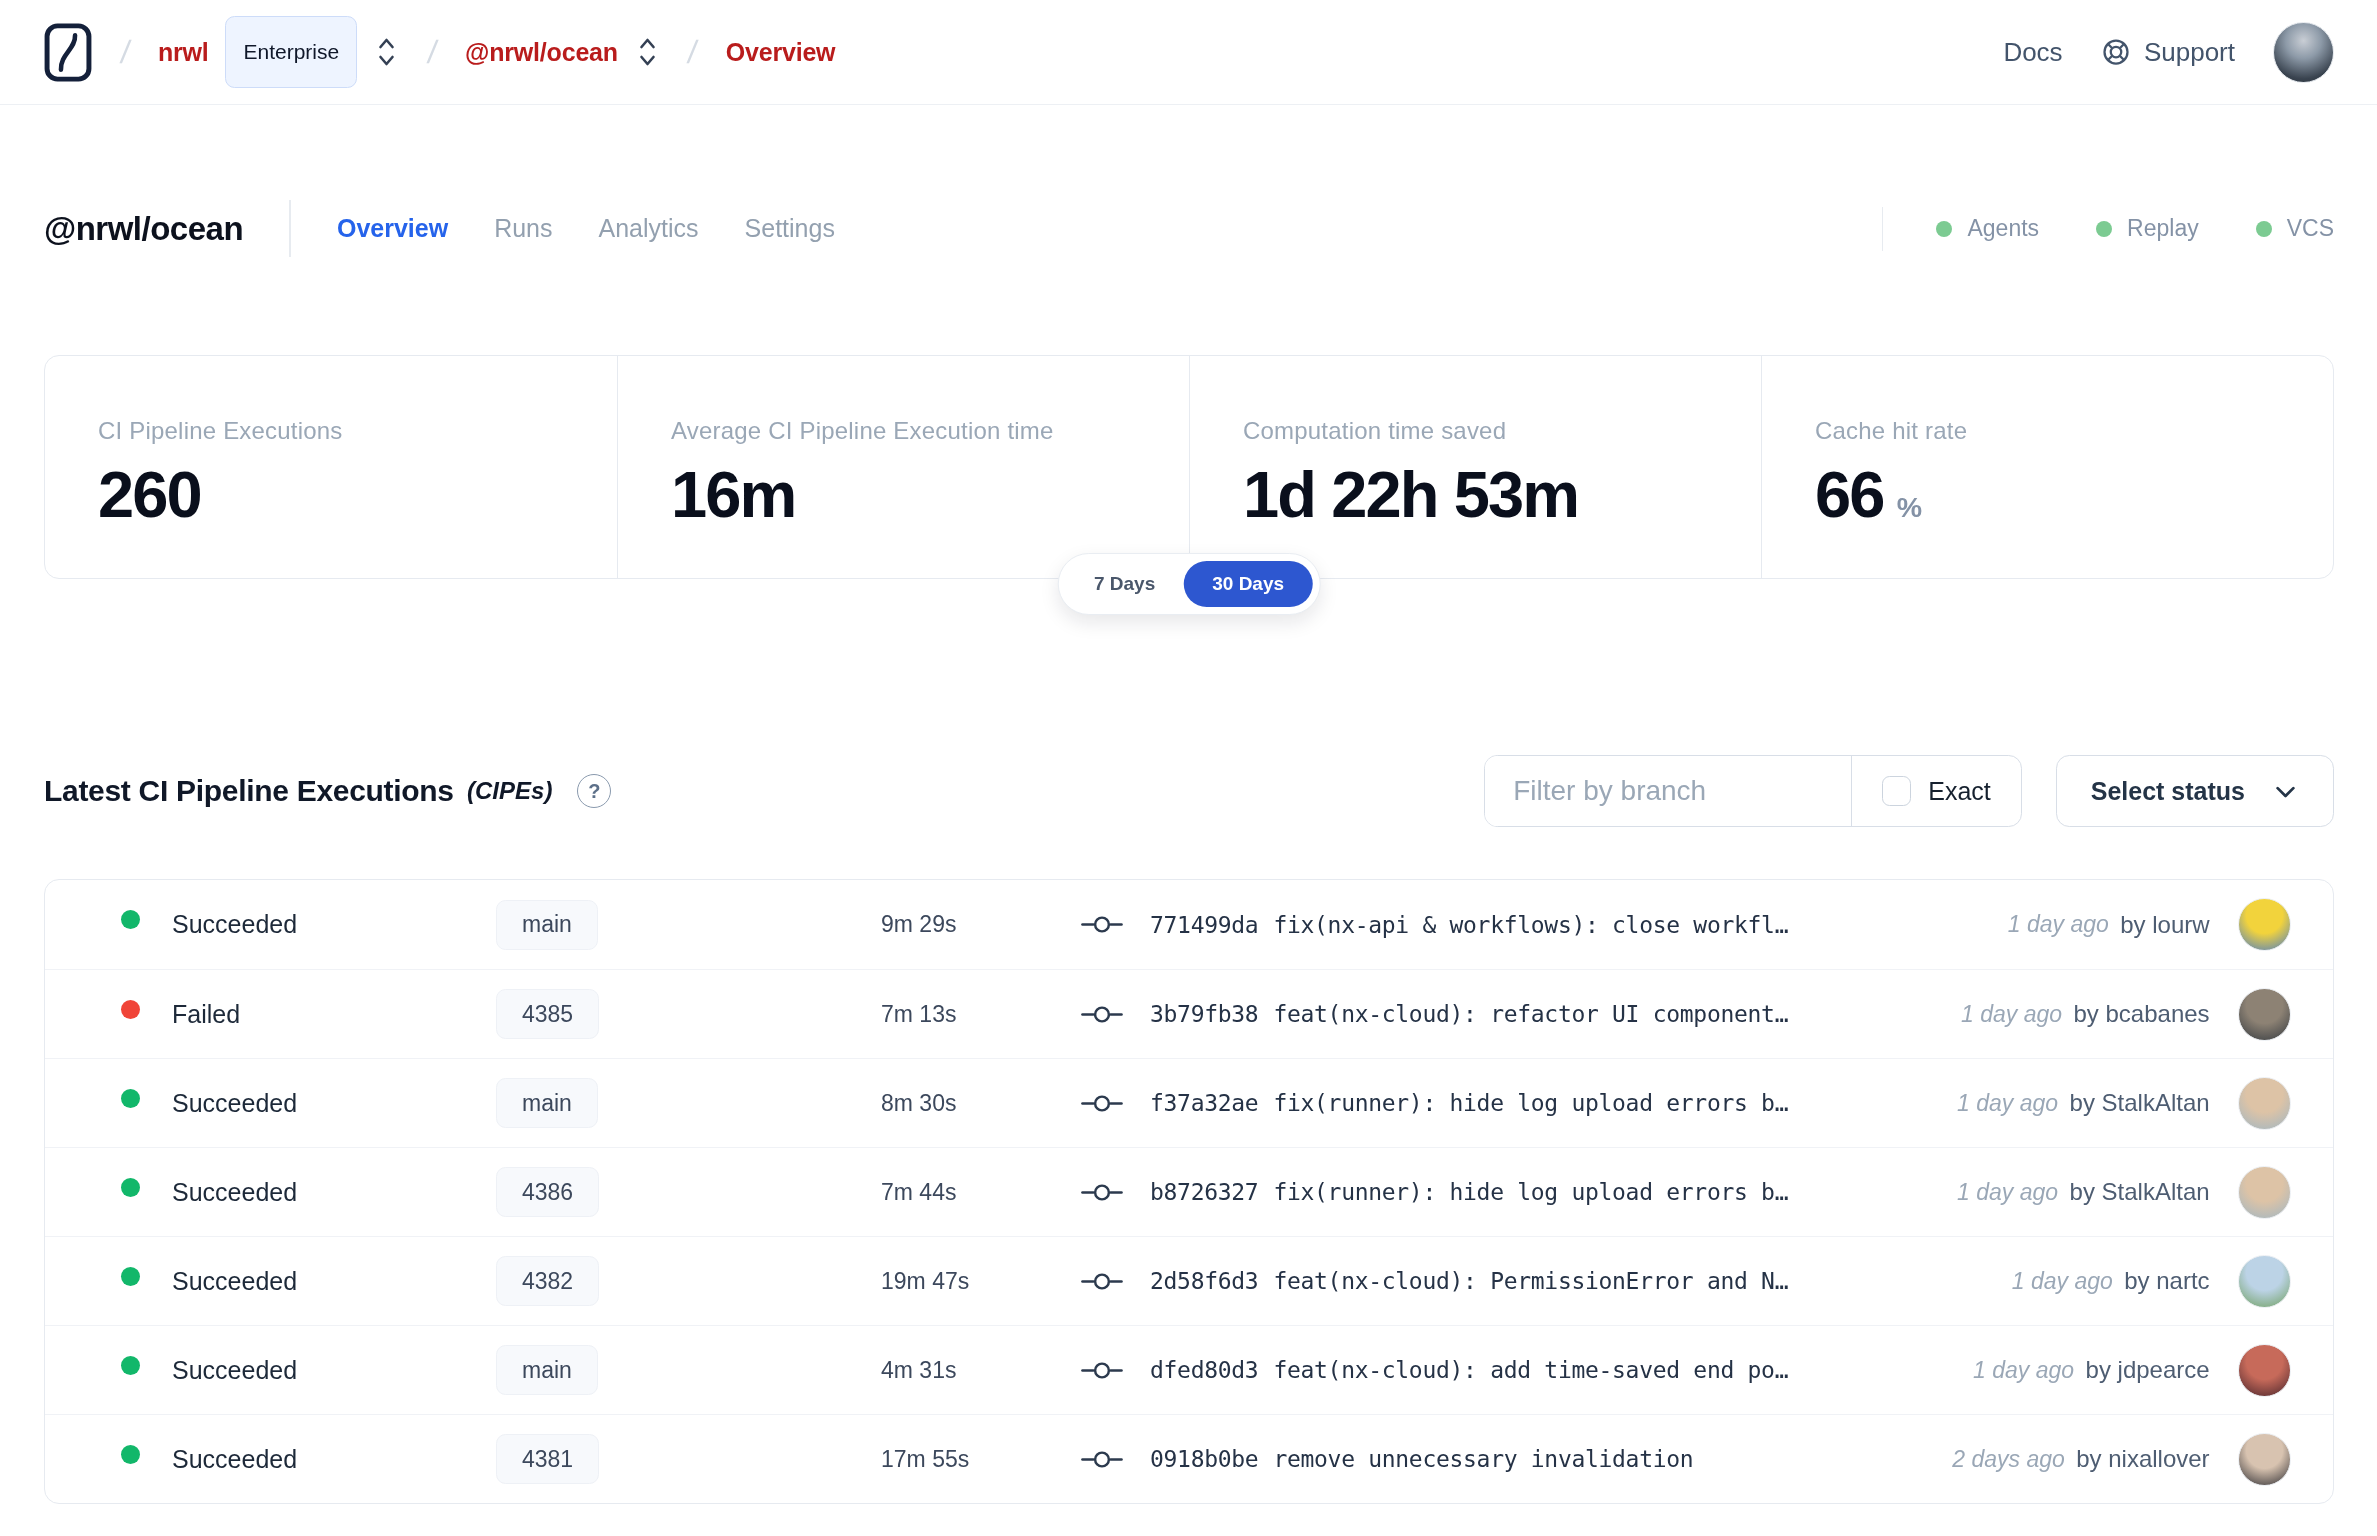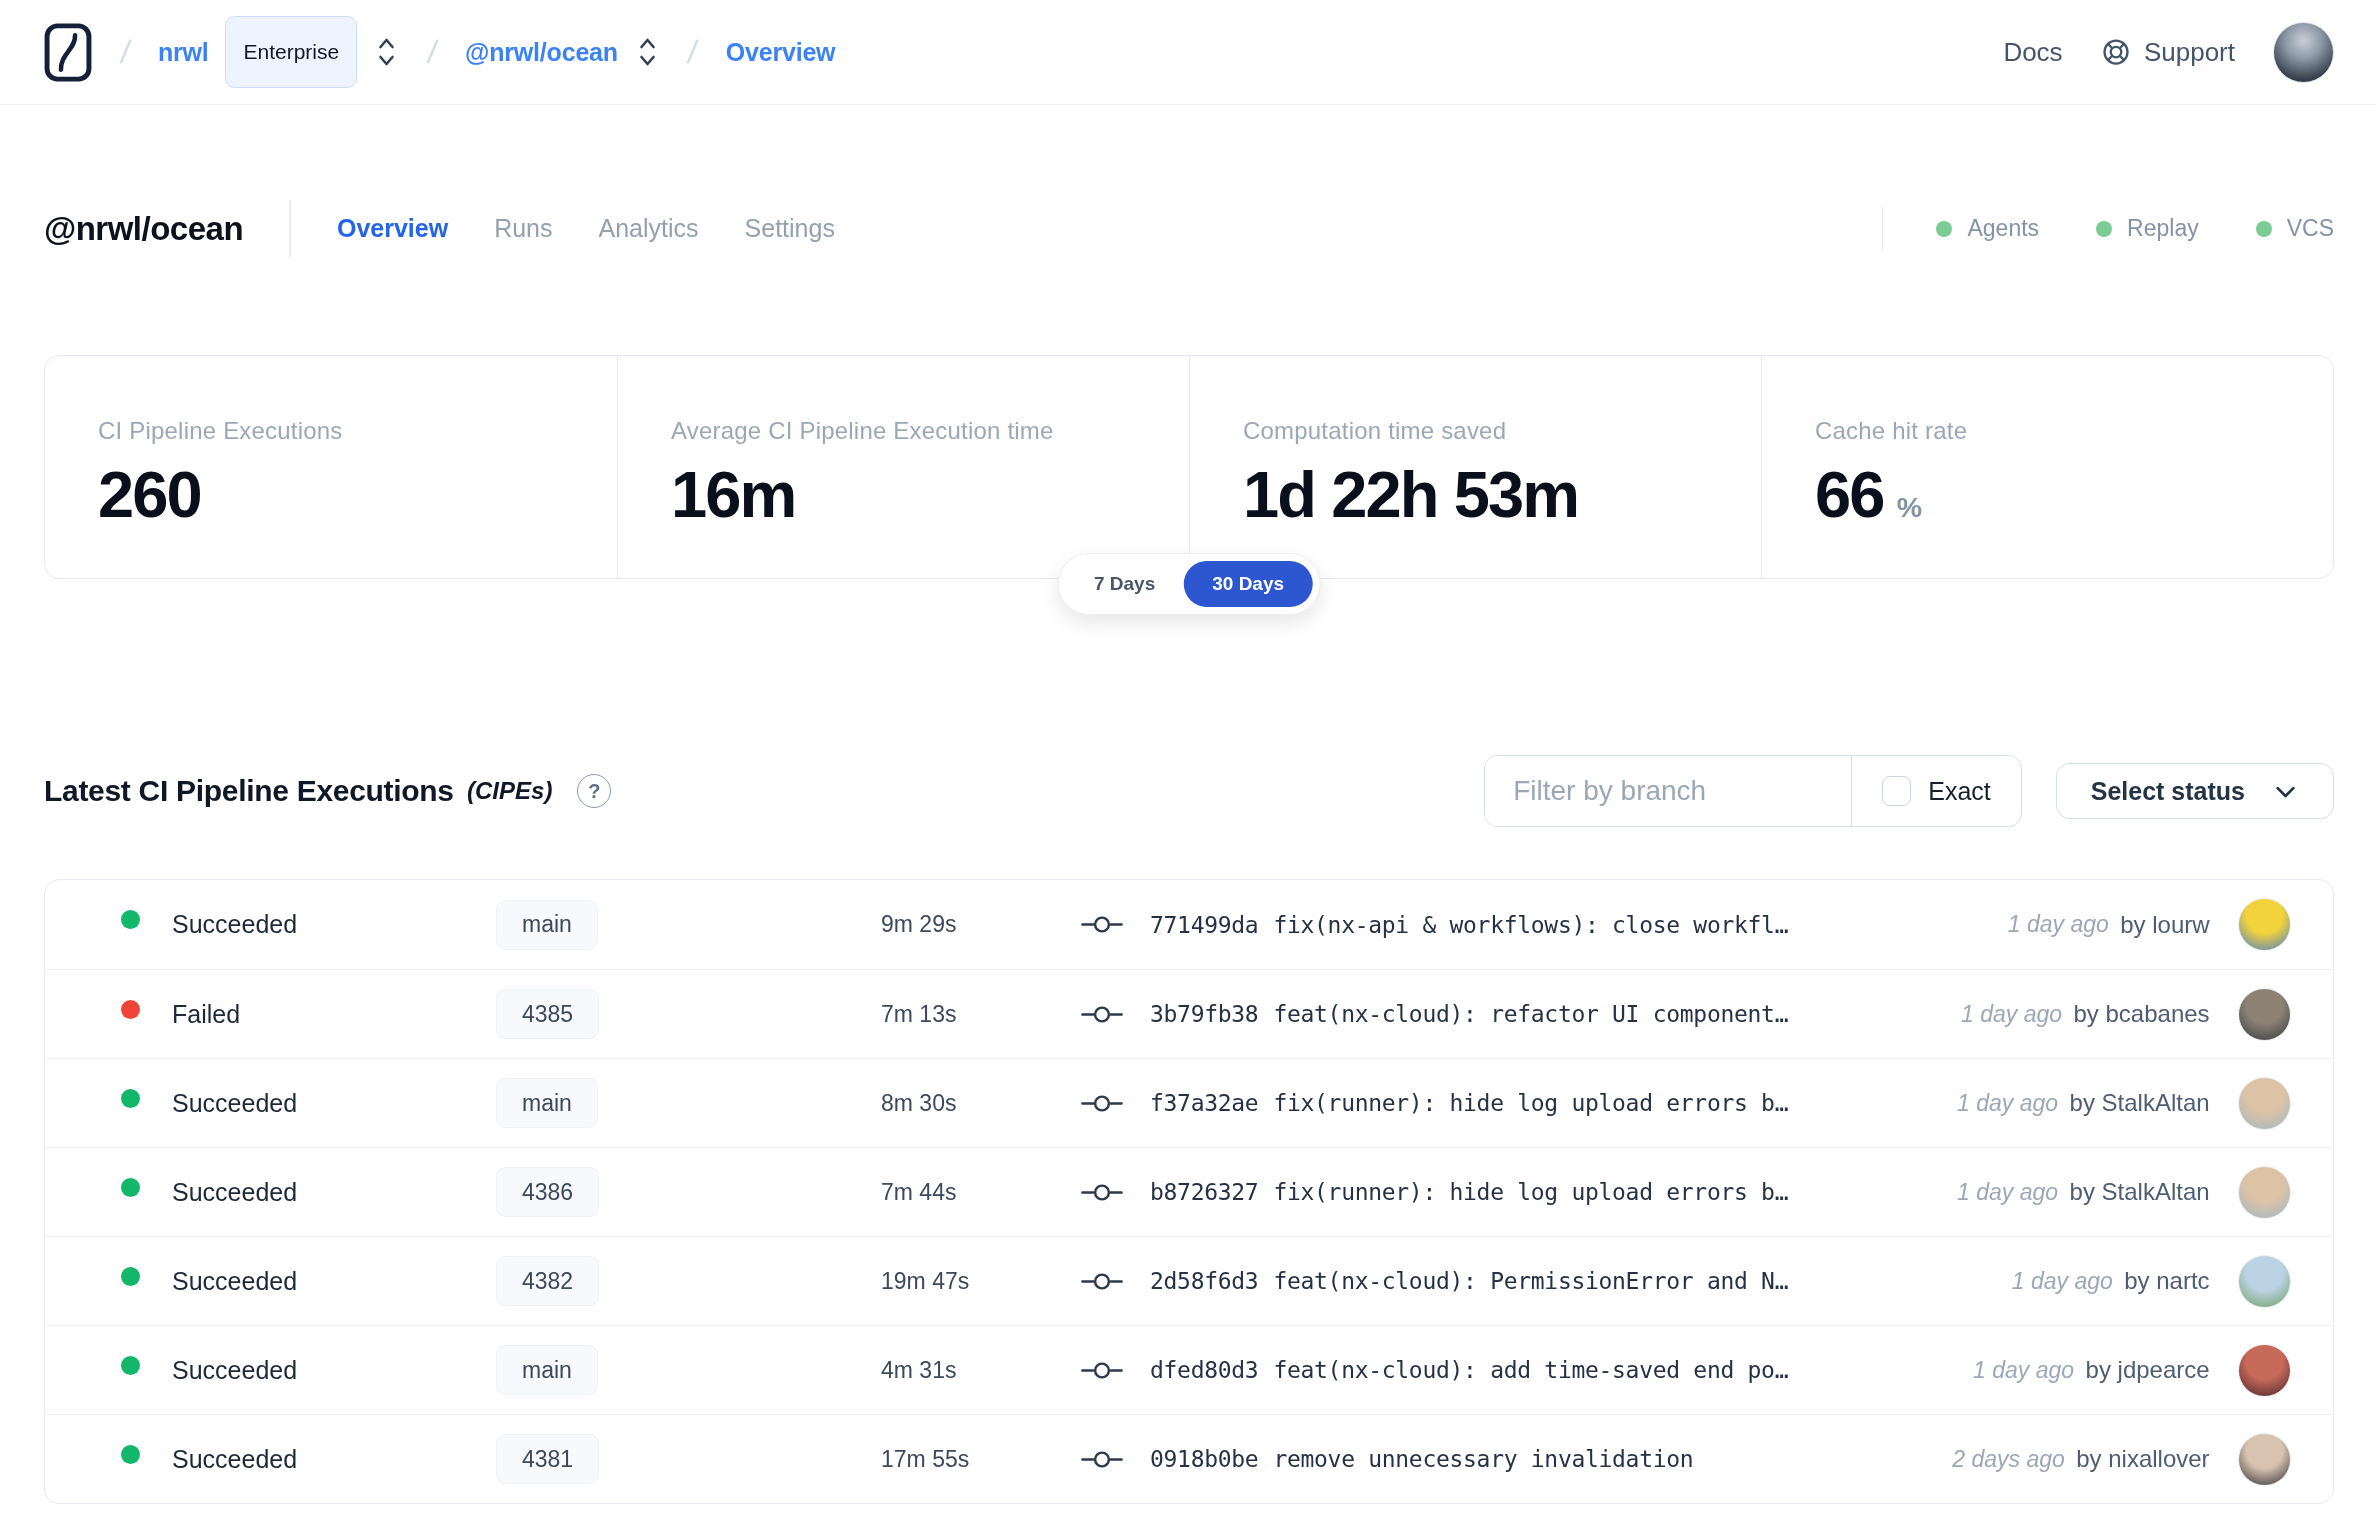--- a/index.html
+++ b/index.html
@@ -6,21 +6,21 @@
   html,body { width:2378px; height:1537px; background:#ffffff; overflow:hidden;
     font-family:"Liberation Sans", sans-serif; color:#1d2939; }
 
   
   .navbar { height:105px; display:flex; align-items:center; justify-content:space-between;
     padding:0 44px; border-bottom:1.9px solid #edf0f4; background:#fff; }
   .nav-left { display:flex; align-items:center; gap:28.5px; }
   .crumb-sep { color:#d5dbe3; font-size:32px; font-weight:300; transform:skewX(-8deg); }
   .logo-box { width:48px; height:59px; display:flex; align-items:center; }
   .crumb-group { display:flex; align-items:center; gap:17px; }
-  .crumb-text { font-size:25px; font-weight:600; color:#3b82f6; letter-spacing:-0.2px; }
+  .crumb-text { font-size:25px; font-weight:600; color:#b91c1c; letter-spacing:-0.2px; }
   .plan-badge { font-size:21px; font-weight:500; color:#0f172a; background:#eef4ff;
     border:1.9px solid #cddcf9; border-radius:9.5px; padding:23px 17px; }
   .updown { width:25px; height:34px; }
   .nav-right { display:flex; align-items:center; gap:38px; }
   .nav-link { font-size:26px; font-weight:500; color:#43546b; display:flex; align-items:center; gap:13.3px; }
   .nav-avatar { width:61px; height:61px; border-radius:50%;
     background:radial-gradient(circle at 50% 30%, #c9ced5 0%, #8d9aa8 35%, #39434f 75%, #272f38 100%);
     border:1.9px solid #e3e7ec; }
 
   
@@ -59,21 +59,21 @@
     color:#5d7089; font-size:20px; font-weight:600; display:flex; align-items:center;
     justify-content:center; margin-left:25px; }
   .branch-filter { display:flex; align-items:stretch; height:72px; border:1.9px solid #d8dee7;
     border-radius:13.3px; overflow:hidden; background:#fff; }
   .branch-input { width:366px; border:none; outline:none; padding:0 28.5px; font-size:28px;
     color:#101828; font-family:"Liberation Sans", sans-serif; }
   .branch-input::placeholder { color:#9aa7b6; }
   .exact-seg { display:flex; align-items:center; gap:17px; padding:0 30px; border-left:1.9px solid #d8dee7; }
   .checkbox { width:29.5px; height:29.5px; border:1.9px solid #ccd4de; border-radius:7.6px; background:#fff; }
   .exact-label { font-size:25px; color:#15202e; font-weight:500; }
-  .status-select { margin-left:34px; height:56px; display:flex; align-items:center; gap:27px;
+  .status-select { margin-left:34px; height:72px; display:flex; align-items:center; gap:27px;
     padding:0 34px; border:1.9px solid #d8dee7; border-radius:13.3px; background:#fff;
     font-size:25px; font-weight:600; color:#243447; cursor:pointer; }
 
   
   .cipe-table { margin:52px 44px 0; border:1.9px solid #e6eaf0; border-radius:15px;
     overflow:hidden; background:#fff; }
   .cipe-row { display:grid; grid-template-columns:409px 385px 200px 1fr auto;
     align-items:center; height:89px; padding:0 42px; cursor:pointer; }
   .cipe-row + .cipe-row { border-top:1.9px solid #f0f2f6; }
   .cell-status { display:flex; gap:32px; }

